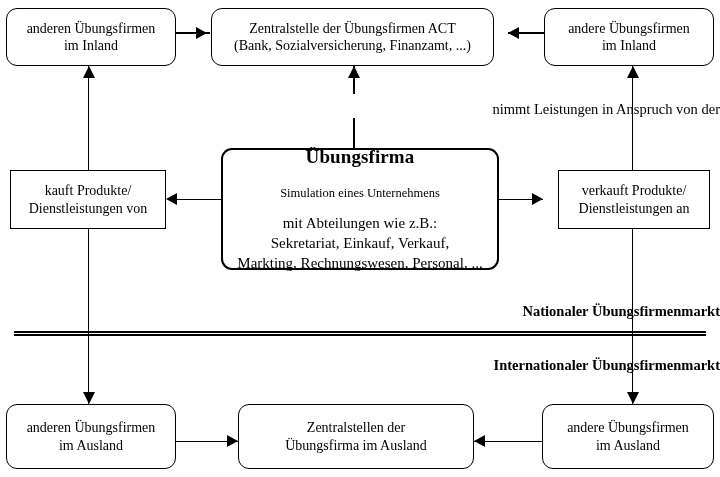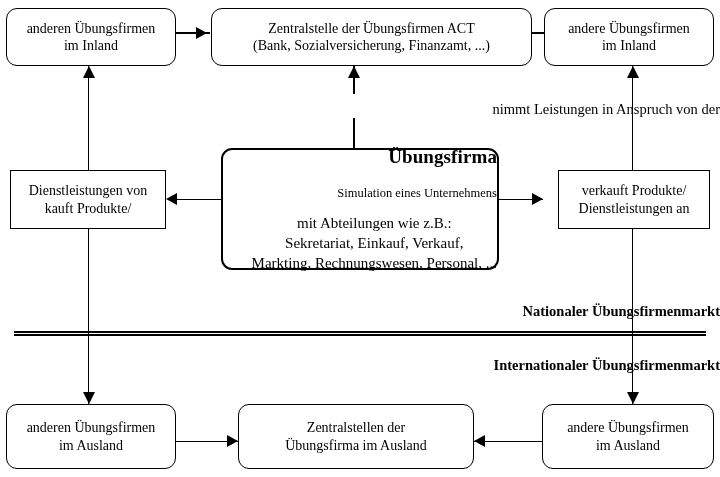--- a/index.html
+++ b/index.html
@@ -90,36 +90,36 @@
   <div class="lbl mkt" style="left:0;top:303px;width:720px;">Nationaler Übungsfirmenmarkt</div>
   <div class="lbl mkt" style="left:0;top:357px;width:720px;">Internationaler Übungsfirmenmarkt</div>
 
   <div class="lbl edge-label" style="left:0;top:101px;width:720px;">nimmt Leistungen in Anspruch von der</div>
 
   <div class="box rounded" style="left:6px;top:8px;width:170px;height:58px;">
     <div class="t14">anderen Übungsfirmen</div>
     <div class="t14">im Inland</div>
   </div>
 
-  <div class="box rounded" style="left:211px;top:8px;width:321px;height:58px;">
+  <div class="box rounded" style="left:211px;top:8px;width:283px;height:58px;">
     <div class="t14">Zentralstelle der Übungsfirmen ACT</div>
     <div class="t14">(Bank, Sozialversicherung, Finanzamt, ...)</div>
   </div>
 
   <div class="box rounded" style="left:544px;top:8px;width:170px;height:58px;">
     <div class="t14">andere Übungsfirmen</div>
     <div class="t14">im Inland</div>
   </div>
 
   <div class="box sharp" style="left:10px;top:170px;width:156px;height:59px;">
+    <div class="t14">kauft Produkte/</div>
     <div class="t14">Dienstleistungen von</div>
-    <div class="t14">kauft Produkte/</div>
   </div>
 
-  <div class="box rounded thick" style="left:221px;top:148px;width:278px;height:122px;align-items:flex-end;">
+  <div class="box rounded thick" style="left:221px;top:148px;width:278px;height:122px;">
     <div class="title-main">Übungsfirma</div>
     <div class="sub-main">Simulation eines Unternehmens</div>
     <div class="depts">
       <div>mit Abteilungen wie z.B.:</div>
       <div>Sekretariat, Einkauf, Verkauf,</div>
       <div>Markting, Rechnungswesen, Personal, ...</div>
     </div>
   </div>
 
   <div class="box sharp" style="left:558px;top:170px;width:152px;height:59px;">

